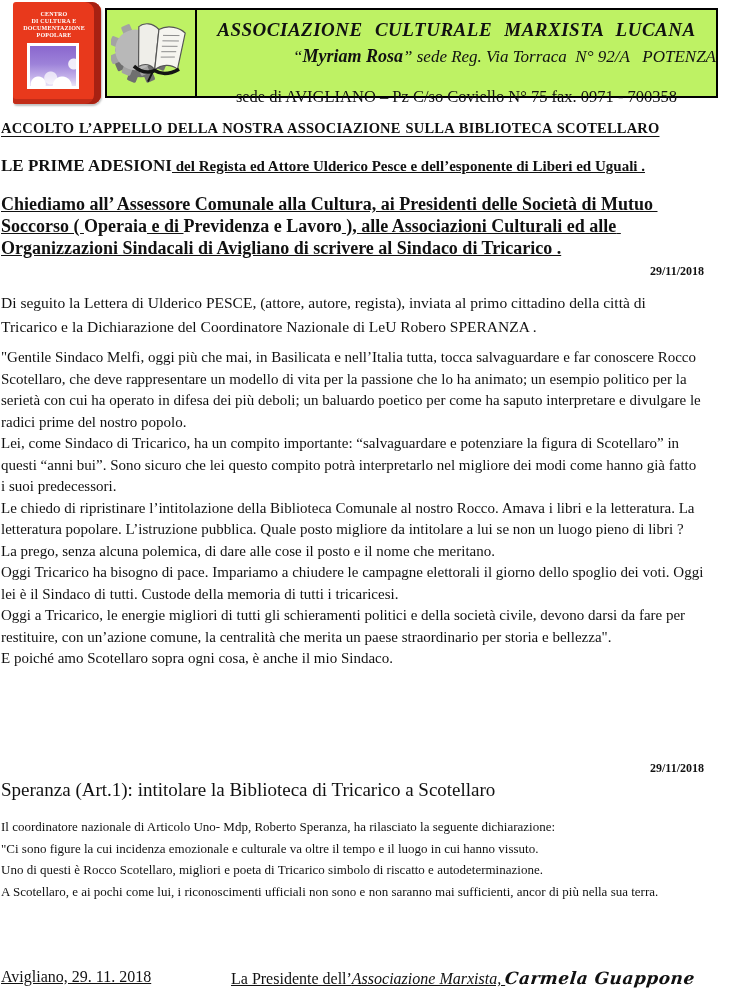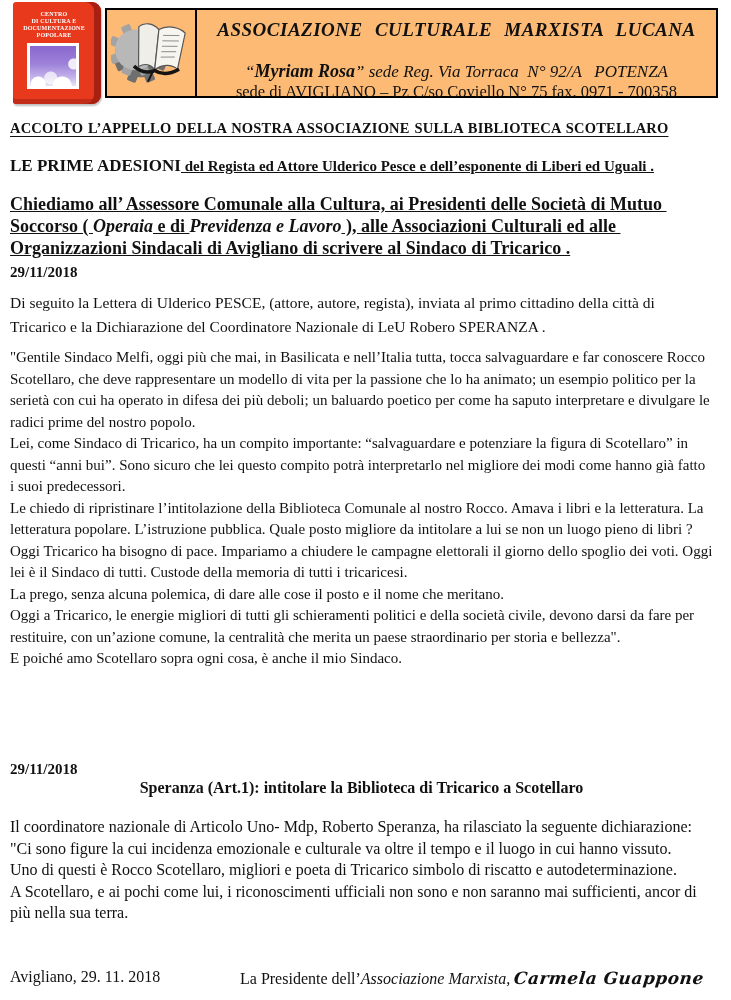--- a/index.html
+++ b/index.html
@@ -15,48 +15,48 @@
   .redbook-img{width:46px;height:40px;margin:4px 0 0 14px;border:3px solid #fff;
     background-image:
       radial-gradient(circle at 18% 95%, #ffffff 7px, rgba(255,255,255,0) 8px),
       radial-gradient(circle at 70% 100%, #ffffff 9px, rgba(255,255,255,0) 10px),
       radial-gradient(circle at 95% 45%, rgba(255,255,255,.85) 5px, rgba(255,255,255,0) 6px),
       radial-gradient(circle at 45% 80%, rgba(255,255,255,.7) 6px, rgba(255,255,255,0) 7px),
       linear-gradient(180deg,#8a67ce 0%,#9d82d9 45%,#c4b2ea 78%,#e9e4f7 100%);}
 
   
   .headerbox{position:absolute;left:105px;top:8px;width:613px;height:90px;
-    border:2px solid #000;display:flex;box-sizing:border-box;background:#fdba74;}
+    border:2px solid #000;display:flex;box-sizing:border-box;background:#bef264;}
   .logo-cell{width:88px;border-right:2px solid #000;display:flex;align-items:center;justify-content:center;}
   .text-cell{flex:1;text-align:center;padding-top:9px;}
   .org-name{font-size:19px;font-weight:bold;font-style:italic;letter-spacing:.5px;word-spacing:7px;}
-  .org-line2{font-size:17px;font-style:italic;margin-top:20px;}
-  .org-line3{font-size:16.5px;margin-top:0;}
+  .org-line2{font-size:17px;font-style:italic;margin-top:5px;text-align:right;}
+  .org-line3{font-size:16.5px;margin-top:20px;}
 
   
-  .abs{position:absolute;left:10px;width:703px;}
+  .abs{position:absolute;left:1px;width:703px;}
   .headline{top:120px;font-size:14.5px;font-weight:bold;letter-spacing:.2px;
     text-decoration:underline;text-underline-offset:3px;word-spacing:1px;}
   .subhead{top:156px;font-size:15px;}
   .appeal{top:193px;font-size:18px;line-height:22px;font-weight:bold;}
   .datestamp1{top:264px;}
-  .datestamp{font-size:15px;font-weight:bold;}
+  .datestamp{font-size:12px;font-weight:bold;text-align:right;}
   .intro{top:291px;font-size:15.5px;line-height:23.5px;}
   .letter{top:347px;font-size:15px;line-height:21.5px;}
   .datestamp2{top:761px;}
-  .sper-head{top:779px;font-size:16px;font-weight:bold;text-align:center;}
-  .sper-par{top:816px;font-size:16px;line-height:21.5px;}
-  .footer{top:968px;display:flex;font-size:16px;}
+  .sper-head{top:779px;font-size:19px;font-weight:normal;}
+  .sper-par{top:816px;font-size:13px;line-height:21.5px;}
+  .footer{top:968px;display:flex;font-size:16px;text-decoration:underline;}
   .footer-date{width:230px;}
 
   
   .seg{white-space:pre-wrap;}
   .seg.lead{font-weight:bold;font-size:17px;}
   .seg.bold{font-weight:bold;text-decoration:underline;}
-  .seg.bolditalic{font-weight:bold;font-style:italic;margin-top:32px;}
+  .seg.bolditalic{font-weight:bold;margin-top:32px;}
   .seg.italic{font-style:italic;}
   .seg.boldquote{font-weight:bold;font-size:18px;}
   .seg.script{font-family:"DejaVu Serif",serif;font-weight:bold;font-style:italic;
     font-size:17px;letter-spacing:.5px;display:inline-block;transform:skewX(-6deg);}
 </style>
 </head>
 <body>
 
 <div class="page">
 
@@ -119,22 +119,22 @@
   <div class="abs appeal"><span class="seg bold">Chiediamo all’ Assessore Comunale alla Cultura, ai Presidenti delle Società di Mutuo Soccorso ( </span><span class="seg bolditalic">Operaia</span><span class="seg bold"> e di </span><span class="seg bolditalic">Previdenza e Lavoro</span><span class="seg bold"> ), alle Associazioni Culturali ed alle Organizzazioni Sindacali di Avigliano di scrivere al Sindaco di Tricarico .</span></div>
 
   <div class="abs datestamp datestamp1">29/11/2018</div>
 
   <div class="abs intro">Di seguito la Lettera di Ulderico PESCE, (attore, autore, regista), inviata al primo cittadino della città di Tricarico  e la Dichiarazione del Coordinatore Nazionale di LeU  Robero SPERANZA .</div>
 
   <div class="abs letter">
       <div class="letter-line">"Gentile Sindaco Melfi, oggi più che mai, in Basilicata e nell’Italia tutta, tocca salvaguardare e far conoscere Rocco Scotellaro, che deve rappresentare un modello di vita per la passione che lo ha animato; un esempio politico per la serietà con cui ha operato in difesa dei più deboli; un baluardo poetico per come ha saputo interpretare e divulgare le radici prime del nostro popolo.</div>
       <div class="letter-line">Lei, come Sindaco di Tricarico, ha un compito importante: “salvaguardare e potenziare la figura di Scotellaro” in questi “anni bui”. Sono sicuro che lei questo compito potrà interpretarlo nel migliore dei modi come hanno già fatto i suoi predecessori.</div>
       <div class="letter-line">Le chiedo di ripristinare l’intitolazione della Biblioteca Comunale al nostro Rocco. Amava i libri e la letteratura. La letteratura popolare. L’istruzione pubblica. Quale posto migliore da intitolare a lui se non un luogo pieno di libri  ?</div>
+      <div class="letter-line">La prego, senza alcuna polemica, di dare alle cose il posto e il nome che meritano.</div>
       <div class="letter-line">Oggi Tricarico ha bisogno di pace. Impariamo a chiudere le campagne elettorali il giorno dello spoglio dei voti. Oggi lei è il Sindaco di tutti. Custode della memoria di tutti i tricaricesi.</div>
-      <div class="letter-line">La prego, senza alcuna polemica, di dare alle cose il posto e il nome che meritano.</div>
       <div class="letter-line">Oggi a Tricarico, le energie migliori di tutti gli schieramenti politici e della società civile, devono darsi da fare per restituire, con un’azione comune, la centralità che merita un paese straordinario  per storia e bellezza".</div>
       <div class="letter-line">E poiché amo Scotellaro sopra ogni cosa, è anche il mio Sindaco.</div>
     </div>
 
   <div class="abs datestamp datestamp2">29/11/2018</div>
 
   <div class="abs sper-head">Speranza (Art.1): intitolare la Biblioteca di Tricarico a Scotellaro</div>
 
   <div class="abs sper-par">
       <div class="sper-line"> Il coordinatore nazionale di Articolo Uno- Mdp, Roberto Speranza, ha rilasciato la seguente dichiarazione:</div>

